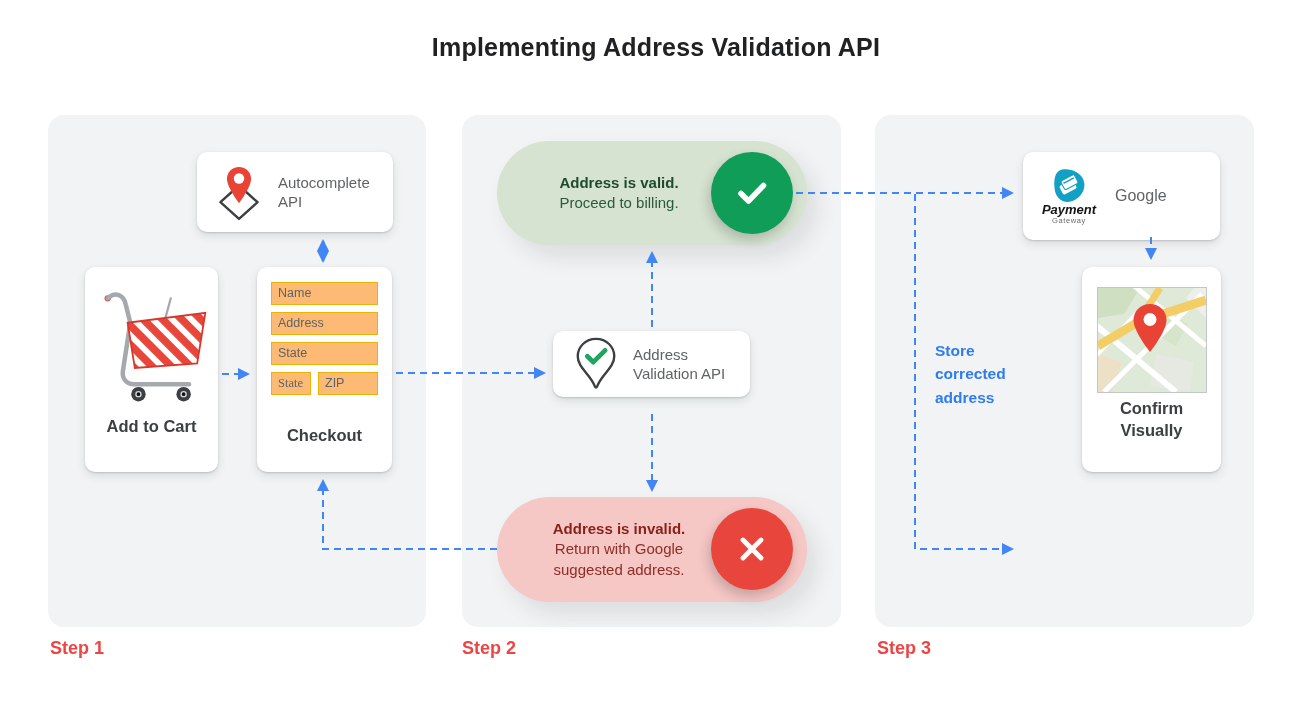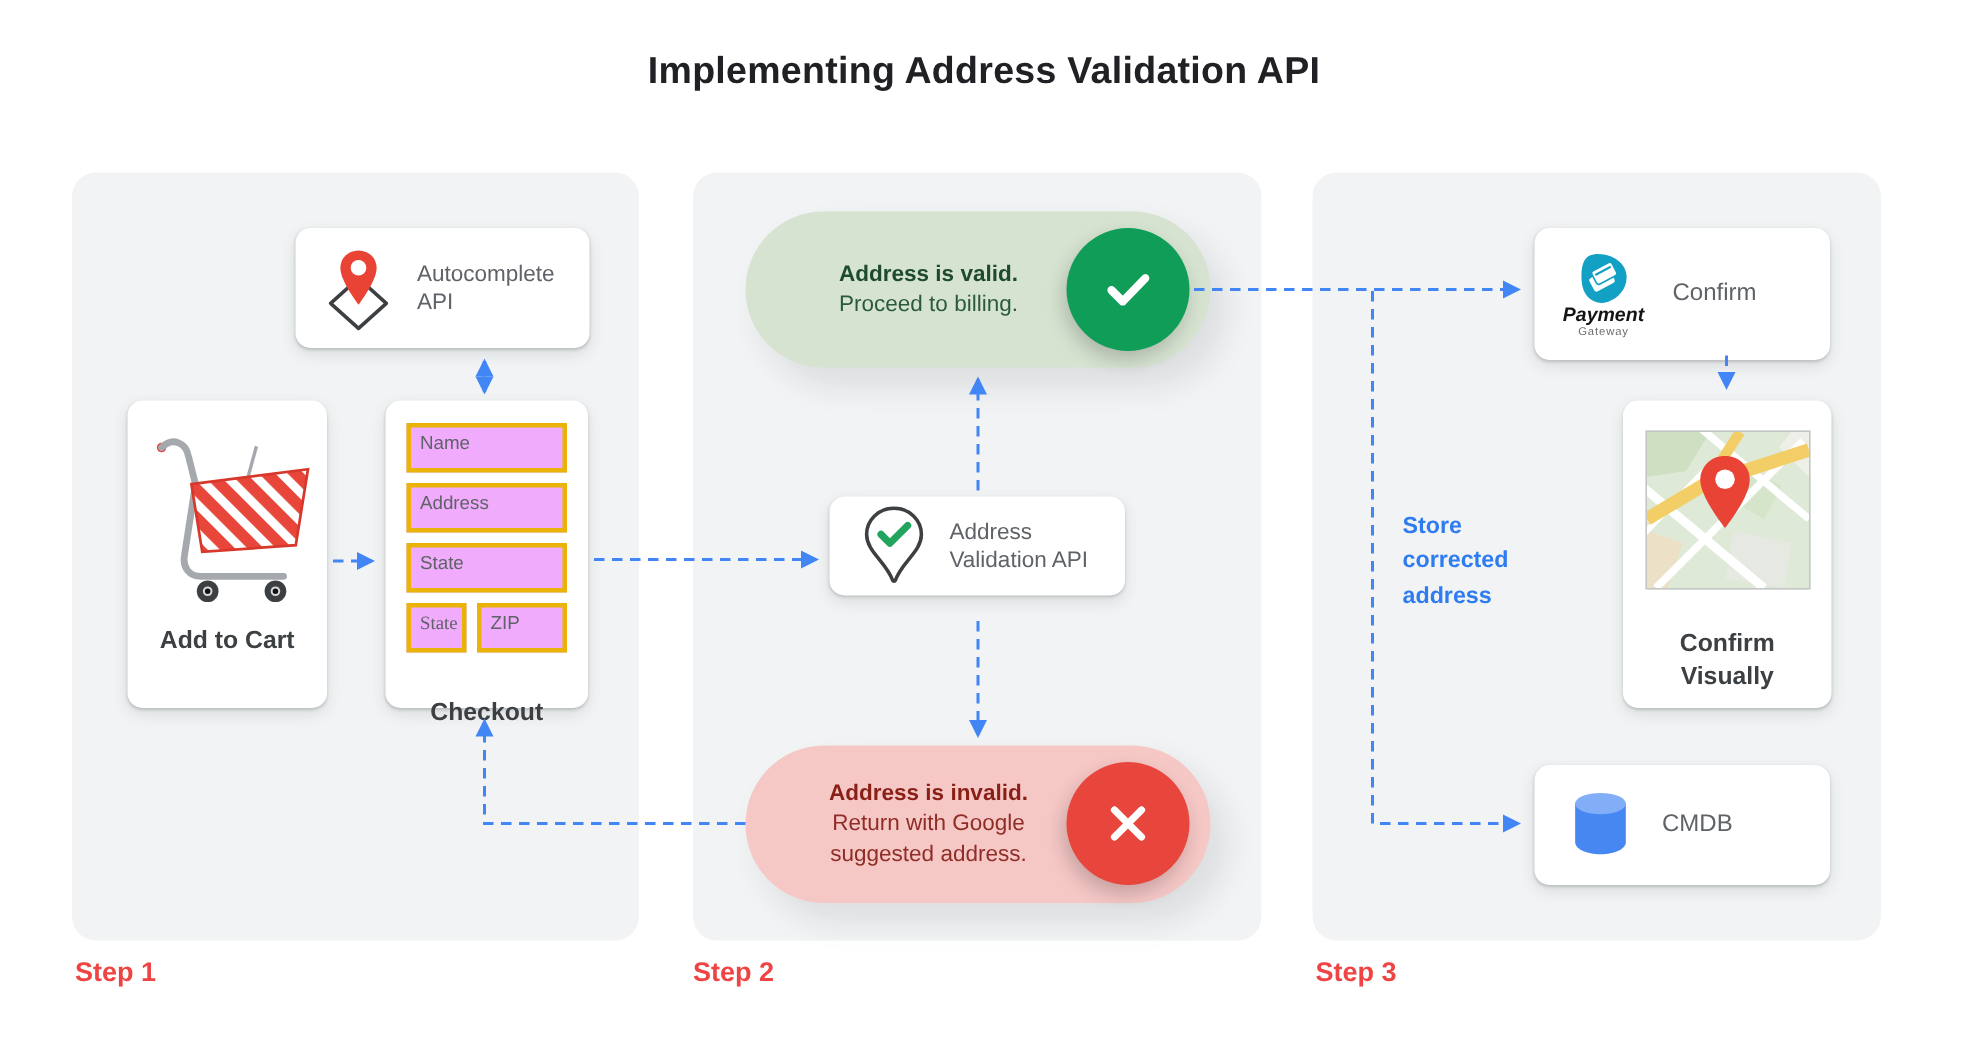--- a/index.html
+++ b/index.html
@@ -25,21 +25,21 @@
   .autocomplete-card { left:149px; top:37px; width:196px; height:80px;
     display:flex; align-items:center; padding-left:16px; gap:13px; }
   .api-card-label { font-size:15px; line-height:1.3; color:#5f6368; width:112px; }
 
   .cart-card { left:37px; top:152px; width:133px; height:205px; text-align:center; }
   .cart-card svg { margin-top:16px; }
   .big-label { font-size:16.5px; font-weight:700; color:#3c4043; line-height:1.35; }
   .cart-card .big-label { margin-top:6px; }
 
   .checkout-card { left:209px; top:152px; width:135px; height:205px; padding:15px 14px 0 14px; }
-  .field { height:33px; border:3px solid #eab308; background:#f0abfc; margin-bottom:7px;
+  .field { height:23px; border:1px solid #eab308; background:#fdba74; margin-bottom:7px;
     font-size:12.5px; color:#5f6368; line-height:20px; padding-left:6px; }
   .field-row { display:flex; gap:7px; }
   .field-row .field.state { width:40px;font-family:Liberation Serif, serif; }
   .field-row .field.zip { flex:1; }
   .checkout-card .big-label { text-align:center; margin-top:22px; }
 
   
   .pill { position:absolute; left:35px; width:310px; height:104px; border-radius:53px;
     box-shadow:10px 12px 22px rgba(32,33,36,.10); }
   .pill-green { top:26px; background:#d6e3d0; }
@@ -63,21 +63,21 @@
   
   .billing-card { left:148px; top:37px; width:197px; height:88px;
     display:flex; align-items:center; padding-left:15px; gap:15px; }
   .pg-logo { width:62px; display:flex; flex-direction:column; align-items:center; }
   .pg-name { font-size:13px; font-weight:800; font-style:italic; color:#141414; margin-top:-2px; }
   .pg-sub { font-size:7.5px; color:#6b6b6b; letter-spacing:.6px; margin-top:-1px; }
   .gray-label { font-size:16px; color:#5f6368; }
 
   .confirm-card { left:207px; top:152px; width:139px; height:205px; text-align:center; padding-top:20px; }
   .confirm-card svg.map { border:1px solid #c3c6c9; display:inline-block; background:#dfe9d7; }
-  .confirm-card .big-label { margin-top:20px; padding:0 26px; }
+  .confirm-card .big-label { padding:0 26px; }
 
   .cmdb-card { left:148px; top:395px; width:197px; height:80px;
     display:flex; align-items:center; padding-left:22px; gap:19px; }
 
   .store-note { position:absolute; left:60px; top:224px; width:105px;
     font-size:15.5px; font-weight:700; color:#2e7cf0; line-height:1.5; }
 
   .arrows { position:absolute; left:0; top:0; width:1312px; height:704px; pointer-events:none; }
 </style>
 </head>
@@ -174,21 +174,21 @@
           <path d="M9 3 C17 -1 32 3 36 13 C40 23 33 34 23 37 C13 40 5 33 4 23 C3 15 4 6 9 3 Z" fill="#13a0c5"></path>
           <g transform="rotate(-28 20 20)">
             <rect x="10" y="15" width="17" height="11" rx="2" fill="#ffffff"></rect>
             <rect x="14" y="11" width="17" height="11" rx="2" fill="#ffffff" stroke="#13a0c5" stroke-width="1.2"></rect>
             <line x1="16" y1="14.5" x2="29" y2="14.5" stroke="#13a0c5" stroke-width="1.6"></line>
           </g>
         </svg>
         <div class="pg-name">Payment</div>
         <div class="pg-sub">Gateway</div>
       </div>
-      <div class="gray-label">Confirm</div>
+      <div class="gray-label">Google</div>
     </div>
 
     <div class="card confirm-card">
       <svg class="map" width="110" height="106" viewBox="0 0 108 104">
         <rect width="108" height="104" fill="#dfe9d7"></rect>
         <polygon points="0,0 42,0 26,26 0,30" fill="#cfe0c2"></polygon>
         <polygon points="96,0 108,0 108,30 88,10" fill="#edefe8"></polygon>
         <polygon points="0,66 24,74 14,104 0,104" fill="#ece1c6"></polygon>
         <polygon points="58,66 96,74 92,104 52,98" fill="#e6e8e2"></polygon>
         <polygon points="60,20 90,36 78,58 50,42" fill="#d5e5c9"></polygon>
@@ -197,27 +197,20 @@
         <line x1="6" y1="104" x2="104" y2="6" stroke="#ffffff" stroke-width="5"></line>
         <line x1="-4" y1="70" x2="40" y2="24" stroke="#ffffff" stroke-width="4"></line>
         <polyline points="0,58 40,34 108,12" fill="none" stroke="#f3cd66" stroke-width="9"></polyline>
         <line x1="40" y1="34" x2="62" y2="0" stroke="#f3cd66" stroke-width="7"></line>
         <path d="M52 16 C42.5 16 35.5 23 35.5 32 C35.5 43.5 52 64 52 64 C52 64 68.5 43.5 68.5 32 C68.5 23 61.5 16 52 16 Z" fill="#e94335"></path>
         <circle cx="52" cy="31.5" r="6.5" fill="#ffffff"></circle>
       </svg>
       <div class="big-label">Confirm Visually</div>
     </div>
 
-    <div class="card cmdb-card">
-      <svg width="44" height="48" viewBox="0 0 48 54">
-        <path d="M5 11 V40 C5 45 13.5 49 24 49 C34.5 49 43 45 43 40 V11 Z" fill="#4787f2"></path>
-        <ellipse cx="24" cy="11" rx="19" ry="8" fill="#82aef8"></ellipse>
-      </svg>
-      <div class="gray-label">CMDB</div>
-    </div>
 
     <div class="store-note">Store corrected address</div>
   </section>
 
   <div class="step-label s1">Step 1</div>
   <div class="step-label s2">Step 2</div>
   <div class="step-label s3">Step 3</div>
 
   <svg class="arrows">
     <defs>

